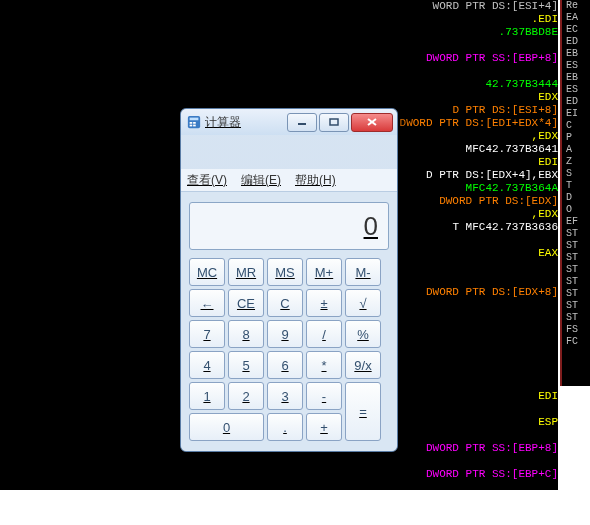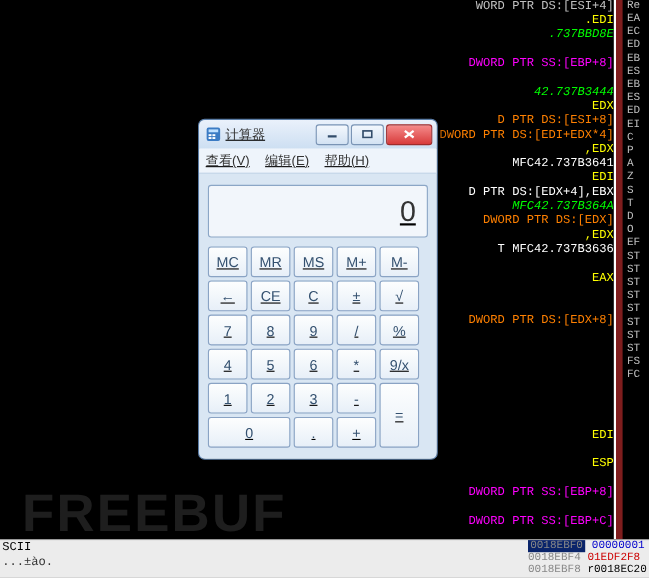--- a/index.html
+++ b/index.html
@@ -30,33 +30,33 @@
     line-height: 13px;
     white-space: pre;
     overflow: hidden;
     padding-left: 2px;
     box-sizing: border-box;
   }
   .dbg .l { display: block; height: 13px; text-align: right; }
   .c-gray   { color: #c0c0c0; }
   .c-yellow { color: #ffff00; }
   .c-mag    { color: #ff00ff; padding-left: 36px; }
-  .c-green  { color: #00ff00; font-style: italic; }
+  .c-green  { color: #00ff00; }
   .c-orange { color: #ff8000; }
   .c-white  { color: #ffffff; }
 
   
   .regs {
     position: absolute;
     right: 0;
     top: 0;
     width: 30px;
-    height: 490px;
+    height: 386px;
     background: #000;
-    border-left: 6px solid #7f1d1d;
+    border-left: 2px solid #7f1d1d;
     color: #c0c0c0;
     font-size: 10px;
     line-height: 12px;
     padding-left: 4px;
     box-sizing: border-box;
   }
   .regs span { display: block; }
 
   
   .bottom {
@@ -165,20 +165,21 @@
   }
   .calc .menubar {
     height: 22px;
     background: #eef4fb;
     border-bottom: 1px solid #b9cde3;
     display: flex;
     align-items: center;
     padding-left: 6px;
     font-size: 12px;
     color: #333;
+    margin-top: 34px;
   }
   .calc .menubar span {
     margin-right: 14px;
     cursor: pointer;
   }
   .calc .body {
     padding: 10px 8px 10px 8px;
     background: #d9e6f3;
     border-radius: 0 0 6px 6px;
   }
@@ -255,31 +256,21 @@
       <span>ST</span>
       <span>ST</span>
       <span>ST</span>
       <span>ST</span>
       <span></span>
       <span></span>
       <span>FS</span>
       <span>FC</span>
     </div>
 
-  <div class="watermark">FREEBUF</div>
-
-  <div class="bottom">
-    <div class="ascii-label">SCII</div>
-    <div class="ascii-data">...±ào.</div>
-    <div class="stack" id="stack">
-        <div class="row"><span class="sel">0018EBF0</span><span class="blue">00000001</span></div>
-        <div class="row"><span>0018EBF4</span><span class="red">01EDF2F8</span></div>
-        <div class="row"><span>0018EBF8</span><span>r0018EC20</span></div>
-      </div>
-  </div>
+
 
   <div class="calc">
     <div class="titlebar">
       <svg class="appicon" viewBox="0 0 16 16">
         <rect x="1" y="1" width="14" height="14" rx="2" fill="#3b7bc4"></rect>
         <rect x="3" y="3" width="10" height="3" fill="#bfe0ff"></rect>
         <rect x="3" y="8" width="3" height="2" fill="#fff"></rect>
         <rect x="7" y="8" width="3" height="2" fill="#fff"></rect>
         <rect x="3" y="11" width="3" height="2" fill="#fff"></rect>
         <rect x="7" y="11" width="3" height="2" fill="#fff"></rect>

